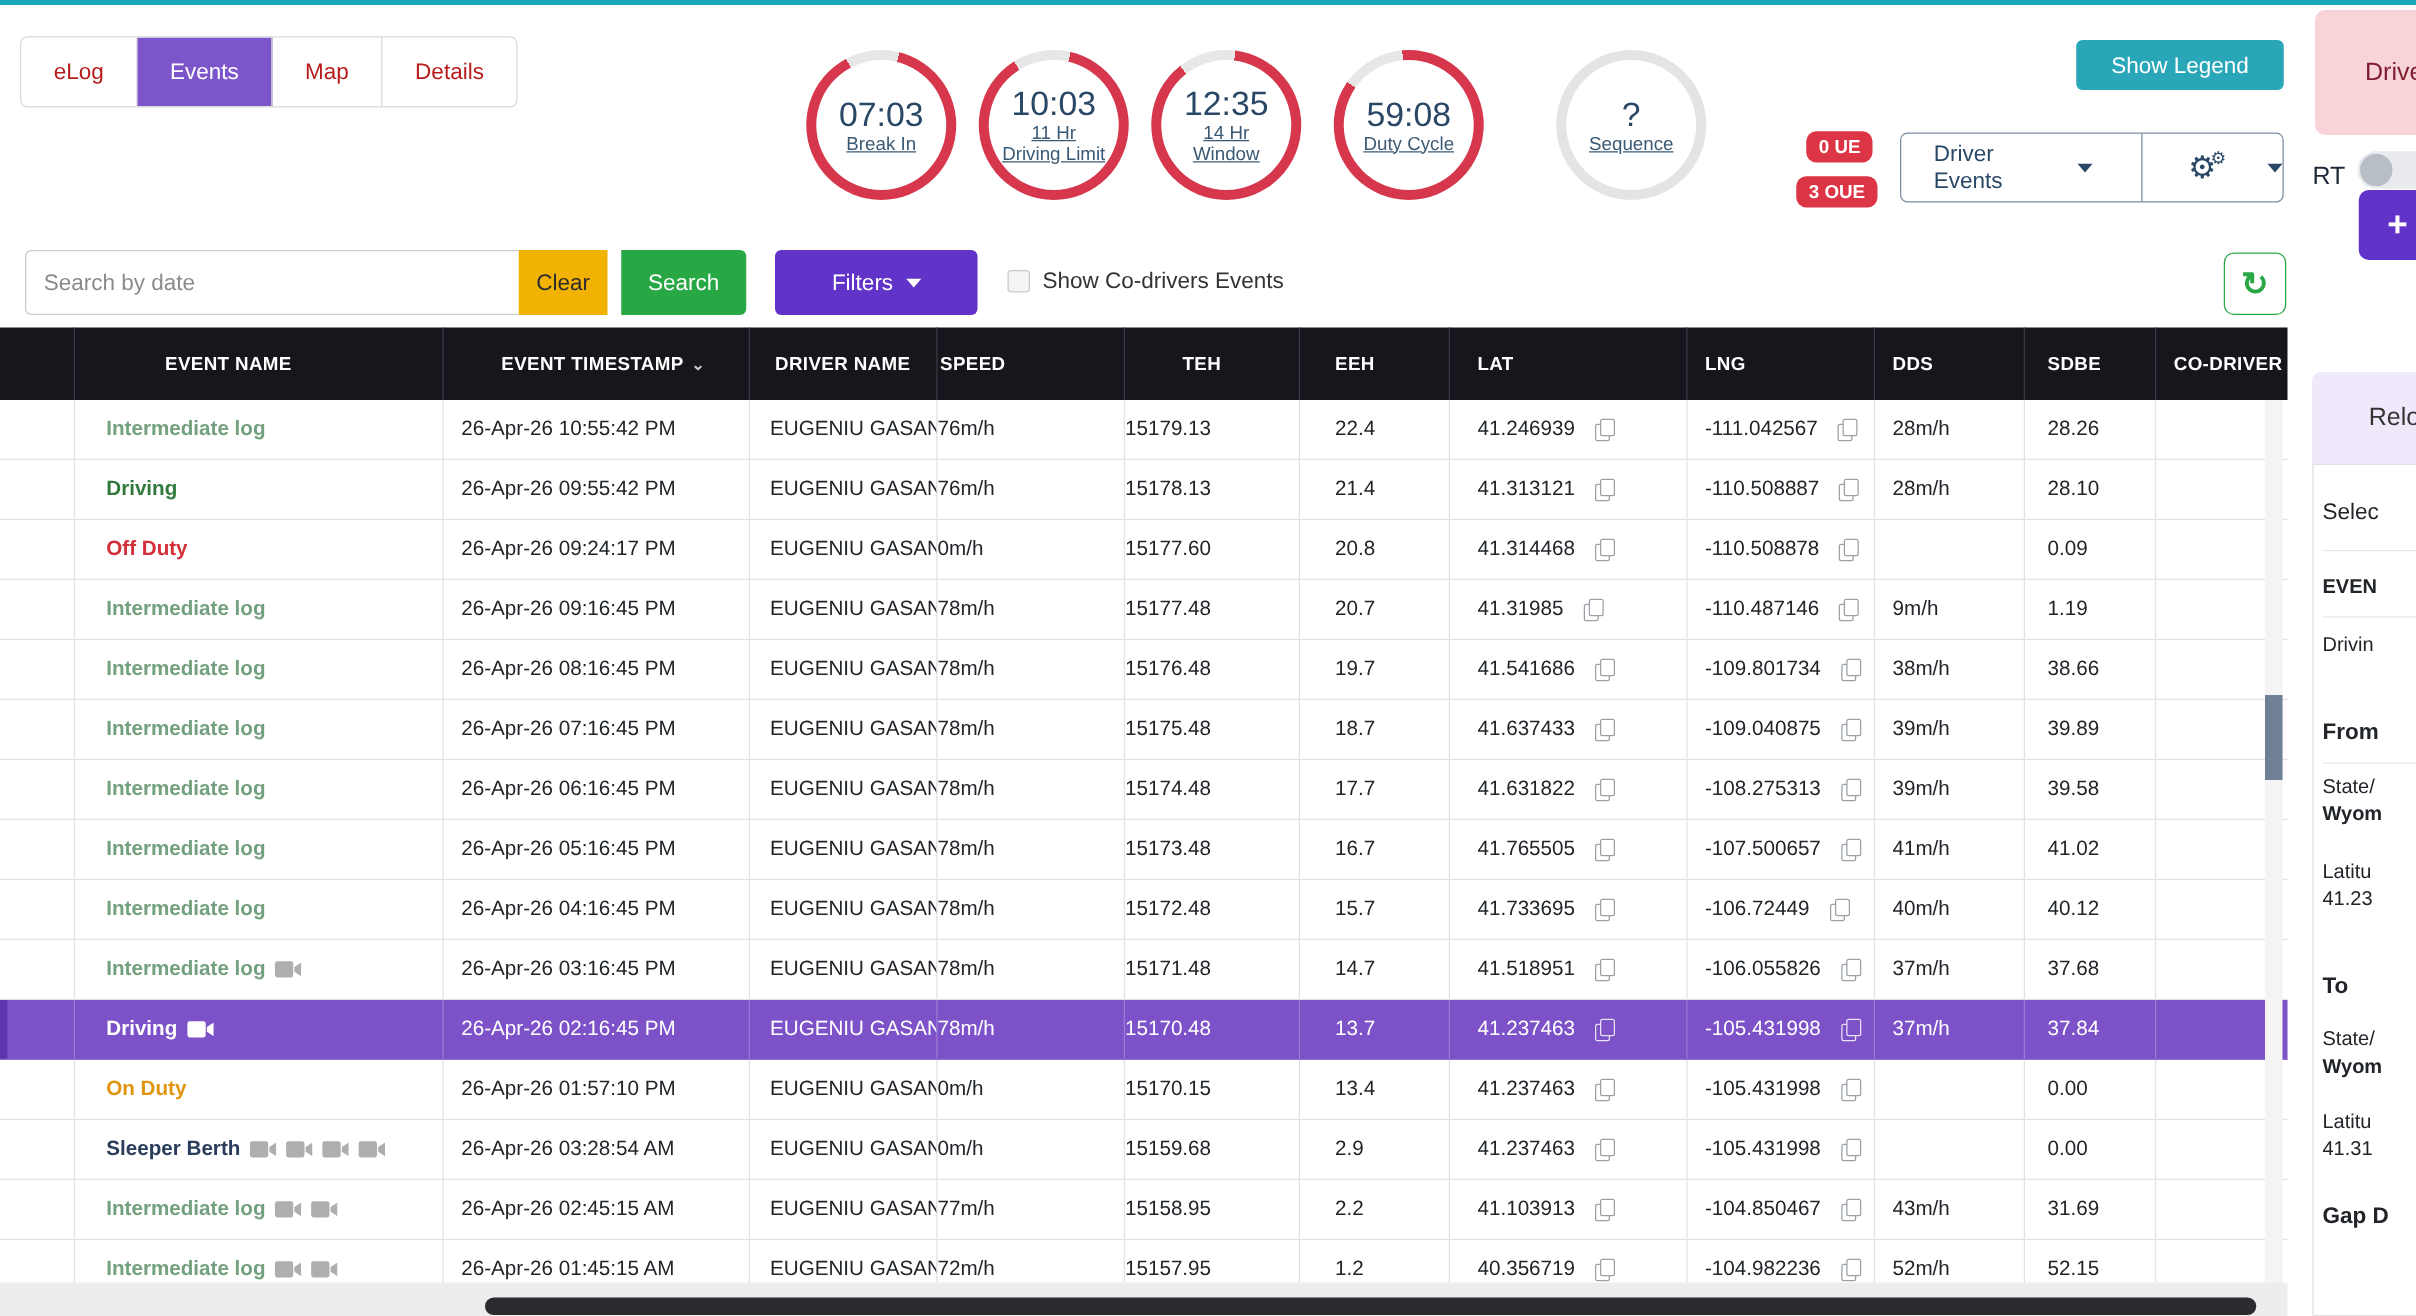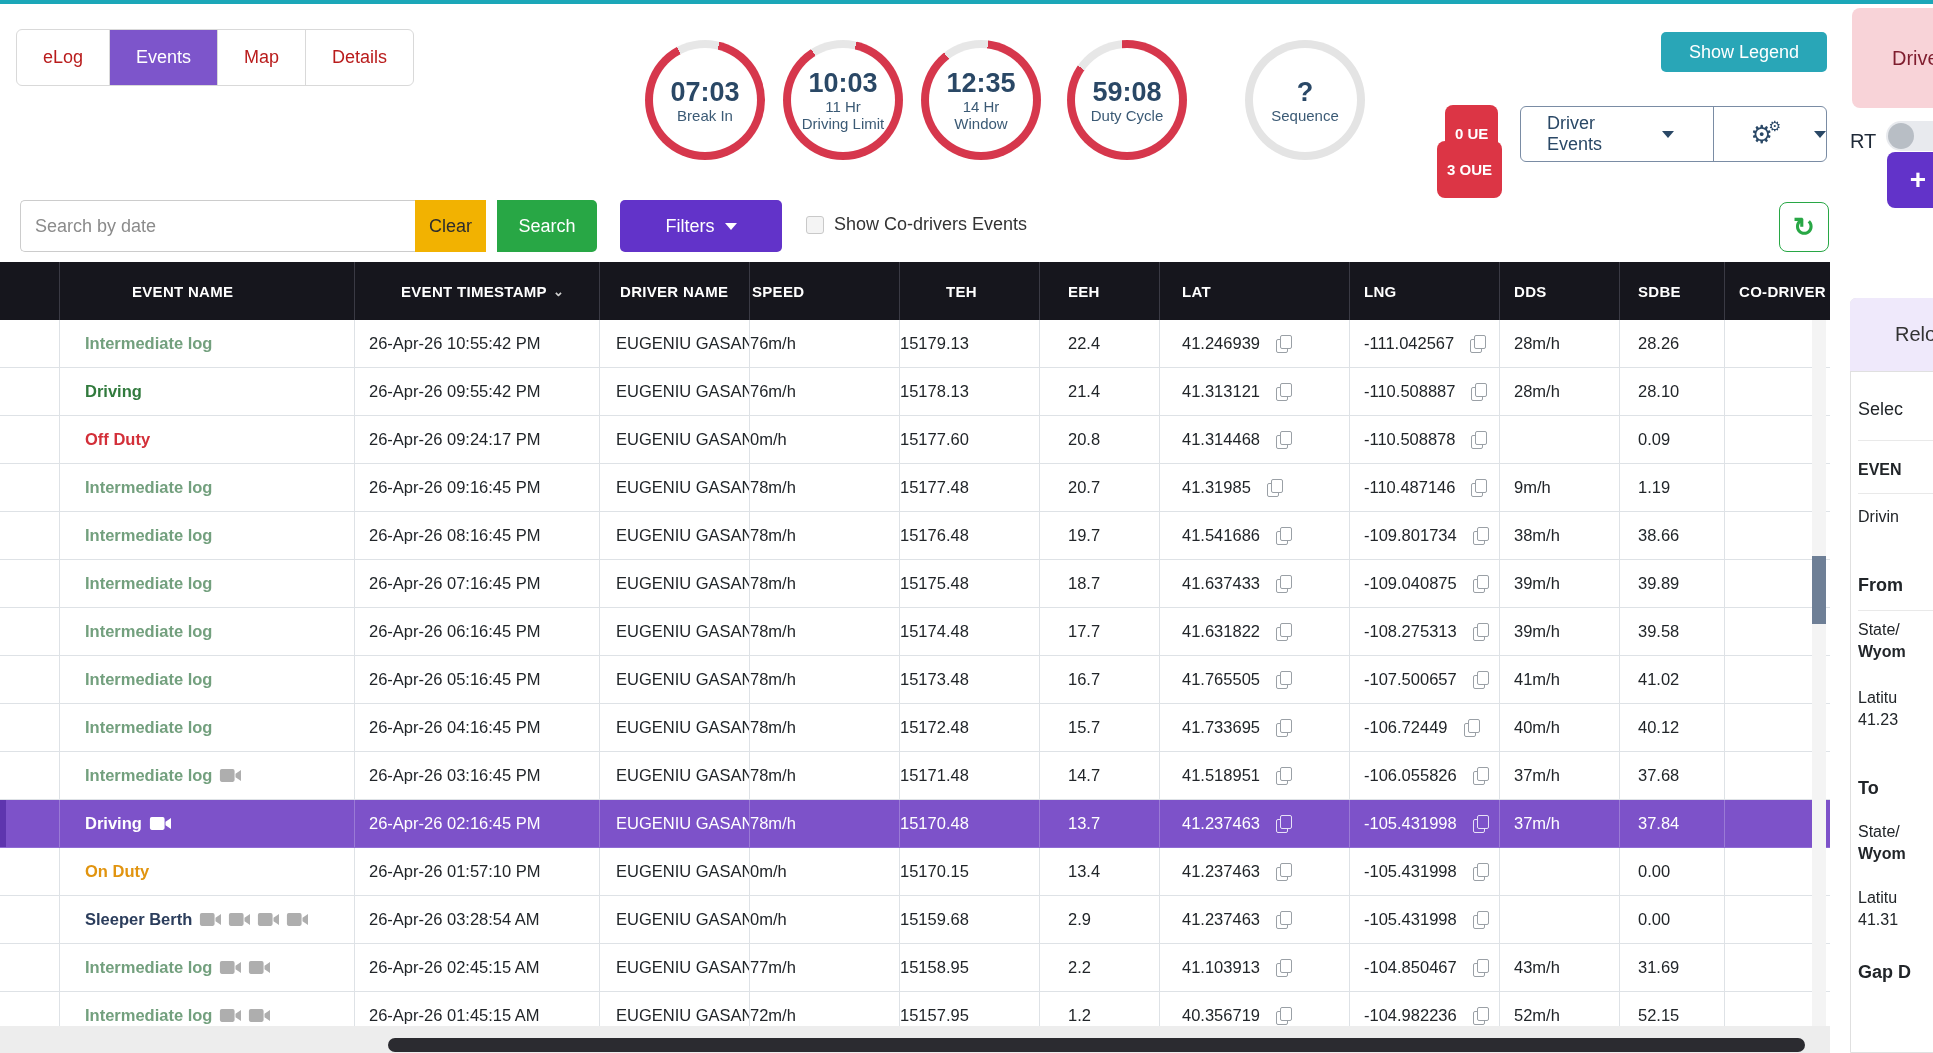--- a/index.html
+++ b/index.html
@@ -22,29 +22,29 @@
   .gauge { position:absolute; width:120px; height:120px; border-radius:50%; }
   .gauge .ring { position:absolute; inset:0; border-radius:50%; }
   .gauge .ring::before { content:""; position:absolute; inset:8px; border-radius:50%; background:#fff; }
   .g1 .ring { background:conic-gradient(from -28deg,#e7e7e7 0deg 42deg,#d6374c 42deg 360deg); }
   .g2 .ring { background:conic-gradient(from -32deg,#e7e7e7 0deg 45deg,#d6374c 45deg 360deg); }
   .g3 .ring { background:conic-gradient(from -38deg,#e7e7e7 0deg 45deg,#d6374c 45deg 360deg); }
   .g4 .ring { background:conic-gradient(from -55deg,#e7e7e7 0deg 50deg,#d6374c 50deg 360deg); }
   .g5 .ring { background:#e4e4e4; }
   .gauge .inner { position:absolute; inset:0; display:flex; flex-direction:column;
                   align-items:center; justify-content:center; text-align:center; }
-  .gauge .val { font-size:27px; font-weight:bold; color:#2a4866; line-height:30px; }
-  .gauge .lbl { font-size:15px; color:#3b5a75; line-height:17px; }
+  .gauge .val { font-size:27px; font-weight:normal; color:#2a4866; line-height:30px; }
+  .gauge .lbl { font-size:15px; color:#3b5a75; line-height:17px;text-decoration:underline; }
 
   
   #showLegend { left:1661px; top:32px; width:166px; height:40px; background:#29a6b7; color:#fff;
                 border:none; border-radius:5px; font-size:18px; cursor:pointer;
                 font-family:"Liberation Sans",sans-serif; }
   .badge { position:absolute; background:#dc3545; color:#fff; font-weight:bold; font-size:15px;
-           border-radius:8px; padding:20px 10px; }
+           border-radius:8px; padding:4px 10px; }
   #eventsGroup { left:1520px; top:106px; width:307px; height:56px; border:1px solid #7a8ca4;
                  border-radius:6px; display:flex; align-items:center; background:#fff;gap:23px; }
   #eventsGroup .ddlabel { font-size:18px; color:#2a4866; padding-left:26px; }
   .caret { width:0; height:0; border-left:6px solid transparent; border-right:6px solid transparent;
            border-top:7px solid #2a4866; margin-left:12px; }
   #eventsGroup .sep { width:1px; height:100%; background:#7a8ca4; margin-left:16px; }
   .gearwrap { position:relative; padding:0 6px 0 14px; color:#2a4866; }
   .gear-big { font-size:25px; line-height:25px; }
   .gear-small { position:absolute; font-size:14px; top:-4px; right:-2px; }
 

